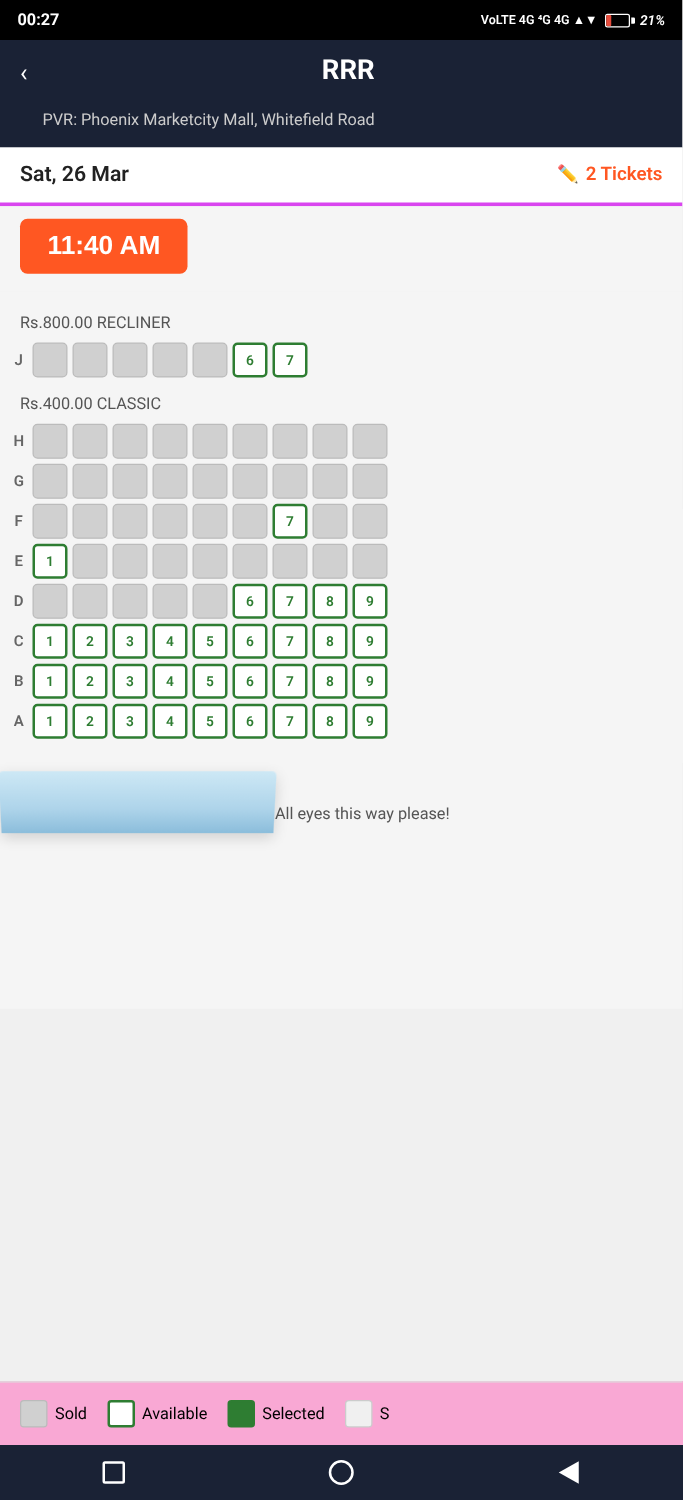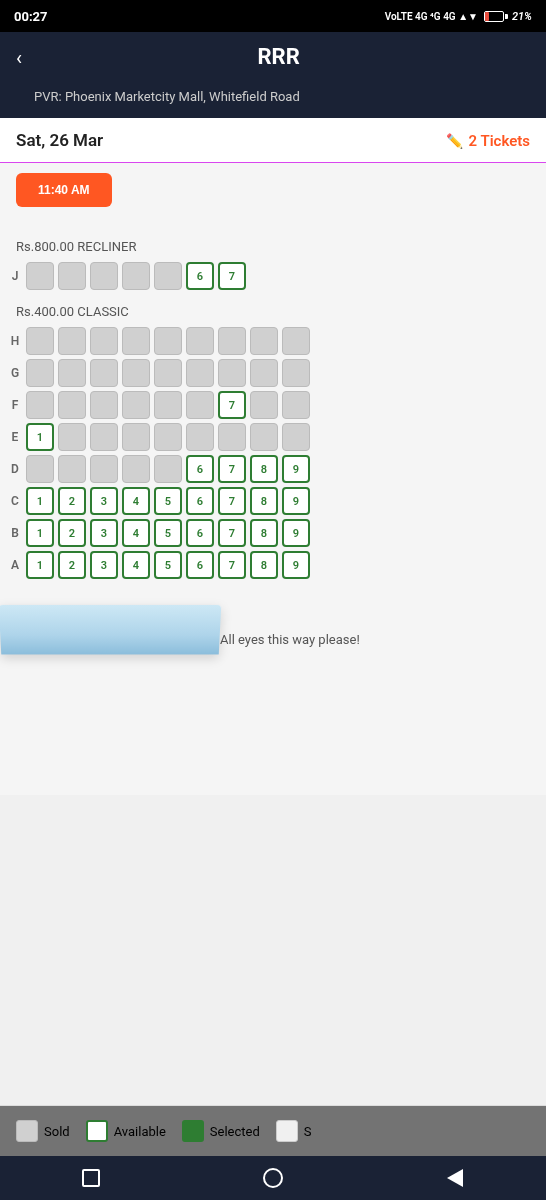--- a/index.html
+++ b/index.html
@@ -79,22 +79,22 @@
       color: #ccc;
       margin-top: 19px;
     }
 
     
     .date-tickets-bar {
       background: white;
       padding: 12px 16px;
       display: flex;
       justify-content: space-between;
-      align-items: flex-end;
-      border-bottom: 1px solid #d946ef;
+      align-items: flex-start;
+      border-bottom: 3px solid #d946ef;
       gap: 39px;
     }
     .date-text {
       font-size: 17px;
       font-weight: 600;
       color: #222;
     }
     .tickets-btn {
       color: #ff5722;
       font-size: 15px;
@@ -109,21 +109,21 @@
     .showtime-bar {
       background: #f5f5f5;
       padding: 10px 16px 14px;
     }
     .showtime-btn {
       background: #ff5722;
       color: white;
       border: none;
       border-radius: 6px;
       padding: 10px 22px;
-      font-size: 12px;
+      font-size: 21px;
       font-weight: 700;
       cursor: pointer;
     }
 
     
     .seatmap-container {
       background: #f5f5f5;
       padding: 10px 0 10px;
     }
 
@@ -196,21 +196,21 @@
       color: #555;
       margin-top: 18px;
     }
 
     
     .legend-bar {
       position: fixed;
       bottom: 44px;
       left: 0;
       width: 546px;
-      background: #737373;
+      background: #f9a8d4;
       padding: 14px 16px;
       display: flex;
       align-items: flex-start;
       gap: 16px;
       border-top: 1px solid #ddd;
       font-size: 13px;
     }
     .legend-item {
       display: flex;
       align-items: center;

